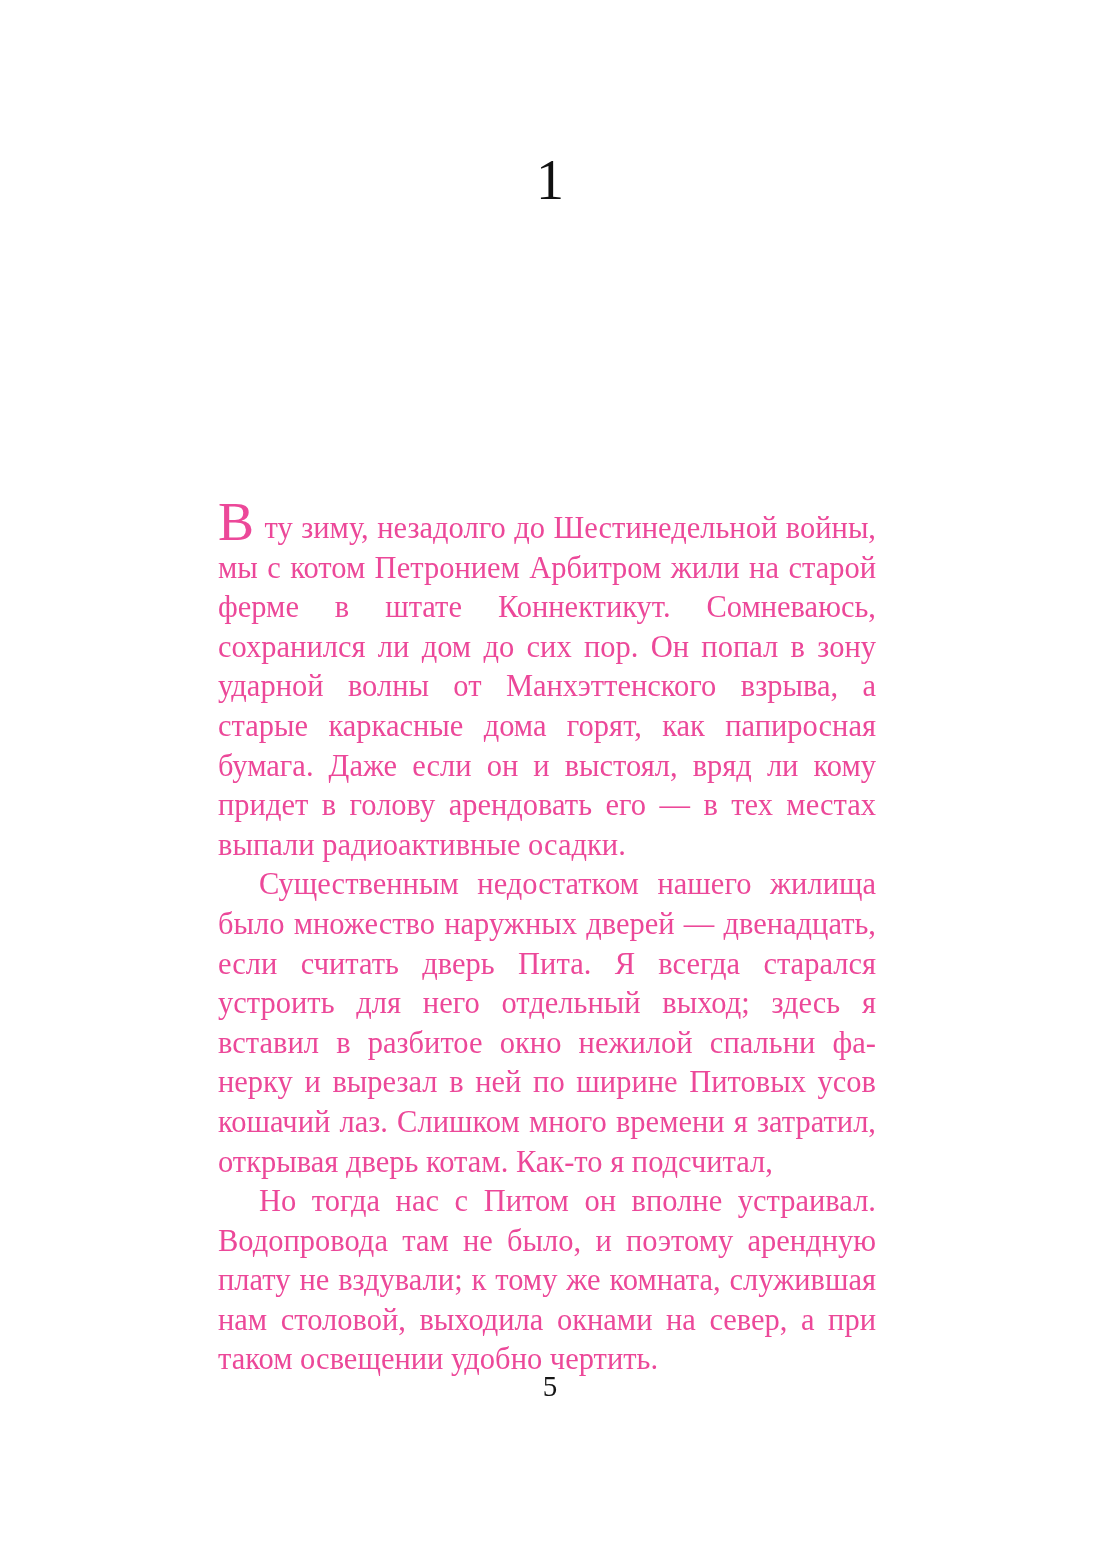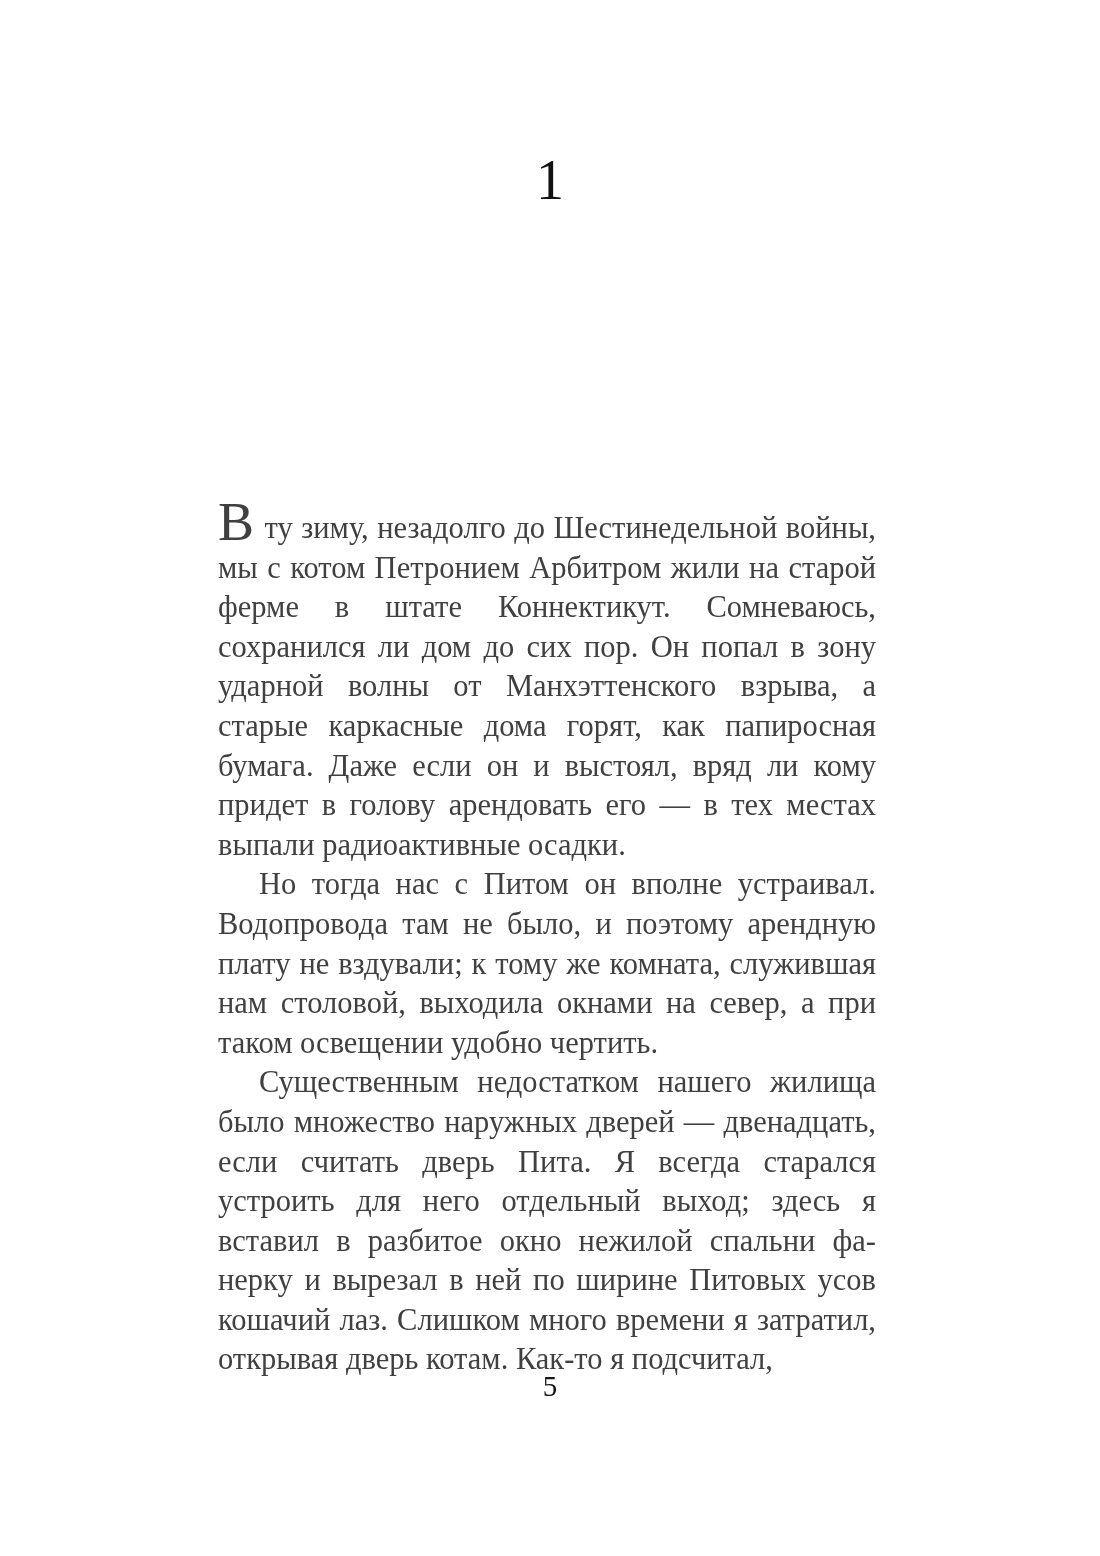--- a/index.html
+++ b/index.html
@@ -45,21 +45,21 @@
 
   .para {
     margin: 0;
     font-size: 30.5px;
     line-height: 39.6px;
     text-align: justify;
     text-justify: inter-word;
     text-indent: 41px;
     hyphens: manual;
     -webkit-hyphens: manual;
-    color: #404040;
+    color: #ec4899;
     font-weight: 400;
   }
 
   .para.first {
     text-indent: 0;
   }
 
   
   .para.first .initial {
     font-size: 54px;
@@ -87,21 +87,21 @@
 <body>
 
 <div class="page">
 
   <div class="chapter-number">1</div>
 
   <div class="text-block">
 
     <p class="para first"><span class="initial">В</span><span> ту зиму, незадолго до Шестинедельной вой­ны, мы с котом Петронием Арбитром жили на старой ферме в штате Коннектикут. Сомневаюсь, сохранился ли дом до сих пор. Он попал в зо­ну ударной волны от Манхэттенского взрыва, а старые каркасные дома горят, как папиросная бумага. Даже если он и выстоял, вряд ли кому придет в голову арендовать его — в тех местах выпали радиоактивные осадки.</span></p>
 
+    <p class="para">Существенным недостатком нашего жили­ща было множество наружных дверей — две­надцать, если считать дверь Пита. Я всегда ста­рался устроить для него отдельный выход; здесь я вставил в разбитое окно нежилой спальни фа­нерку и вырезал в ней по ширине Питовых усов кошачий лаз. Слишком много времени я затра­тил, открывая дверь котам. Как-то я подсчитал,</p>
+
     <p class="para">Но тогда нас с Питом он вполне устраивал. Водопровода там не было, и поэтому арендную плату не вздували; к тому же комната, служив­шая нам столовой, выходила окнами на север, а при таком освещении удобно чертить.</p>
-
-    <p class="para">Существенным недостатком нашего жили­ща было множество наружных дверей — две­надцать, если считать дверь Пита. Я всегда ста­рался устроить для него отдельный выход; здесь я вставил в разбитое окно нежилой спальни фа­нерку и вырезал в ней по ширине Питовых усов кошачий лаз. Слишком много времени я затра­тил, открывая дверь котам. Как-то я подсчитал,</p>
 
   </div>
 
   <div class="folio">5</div>
 
 </div>
 
 </body></html>

